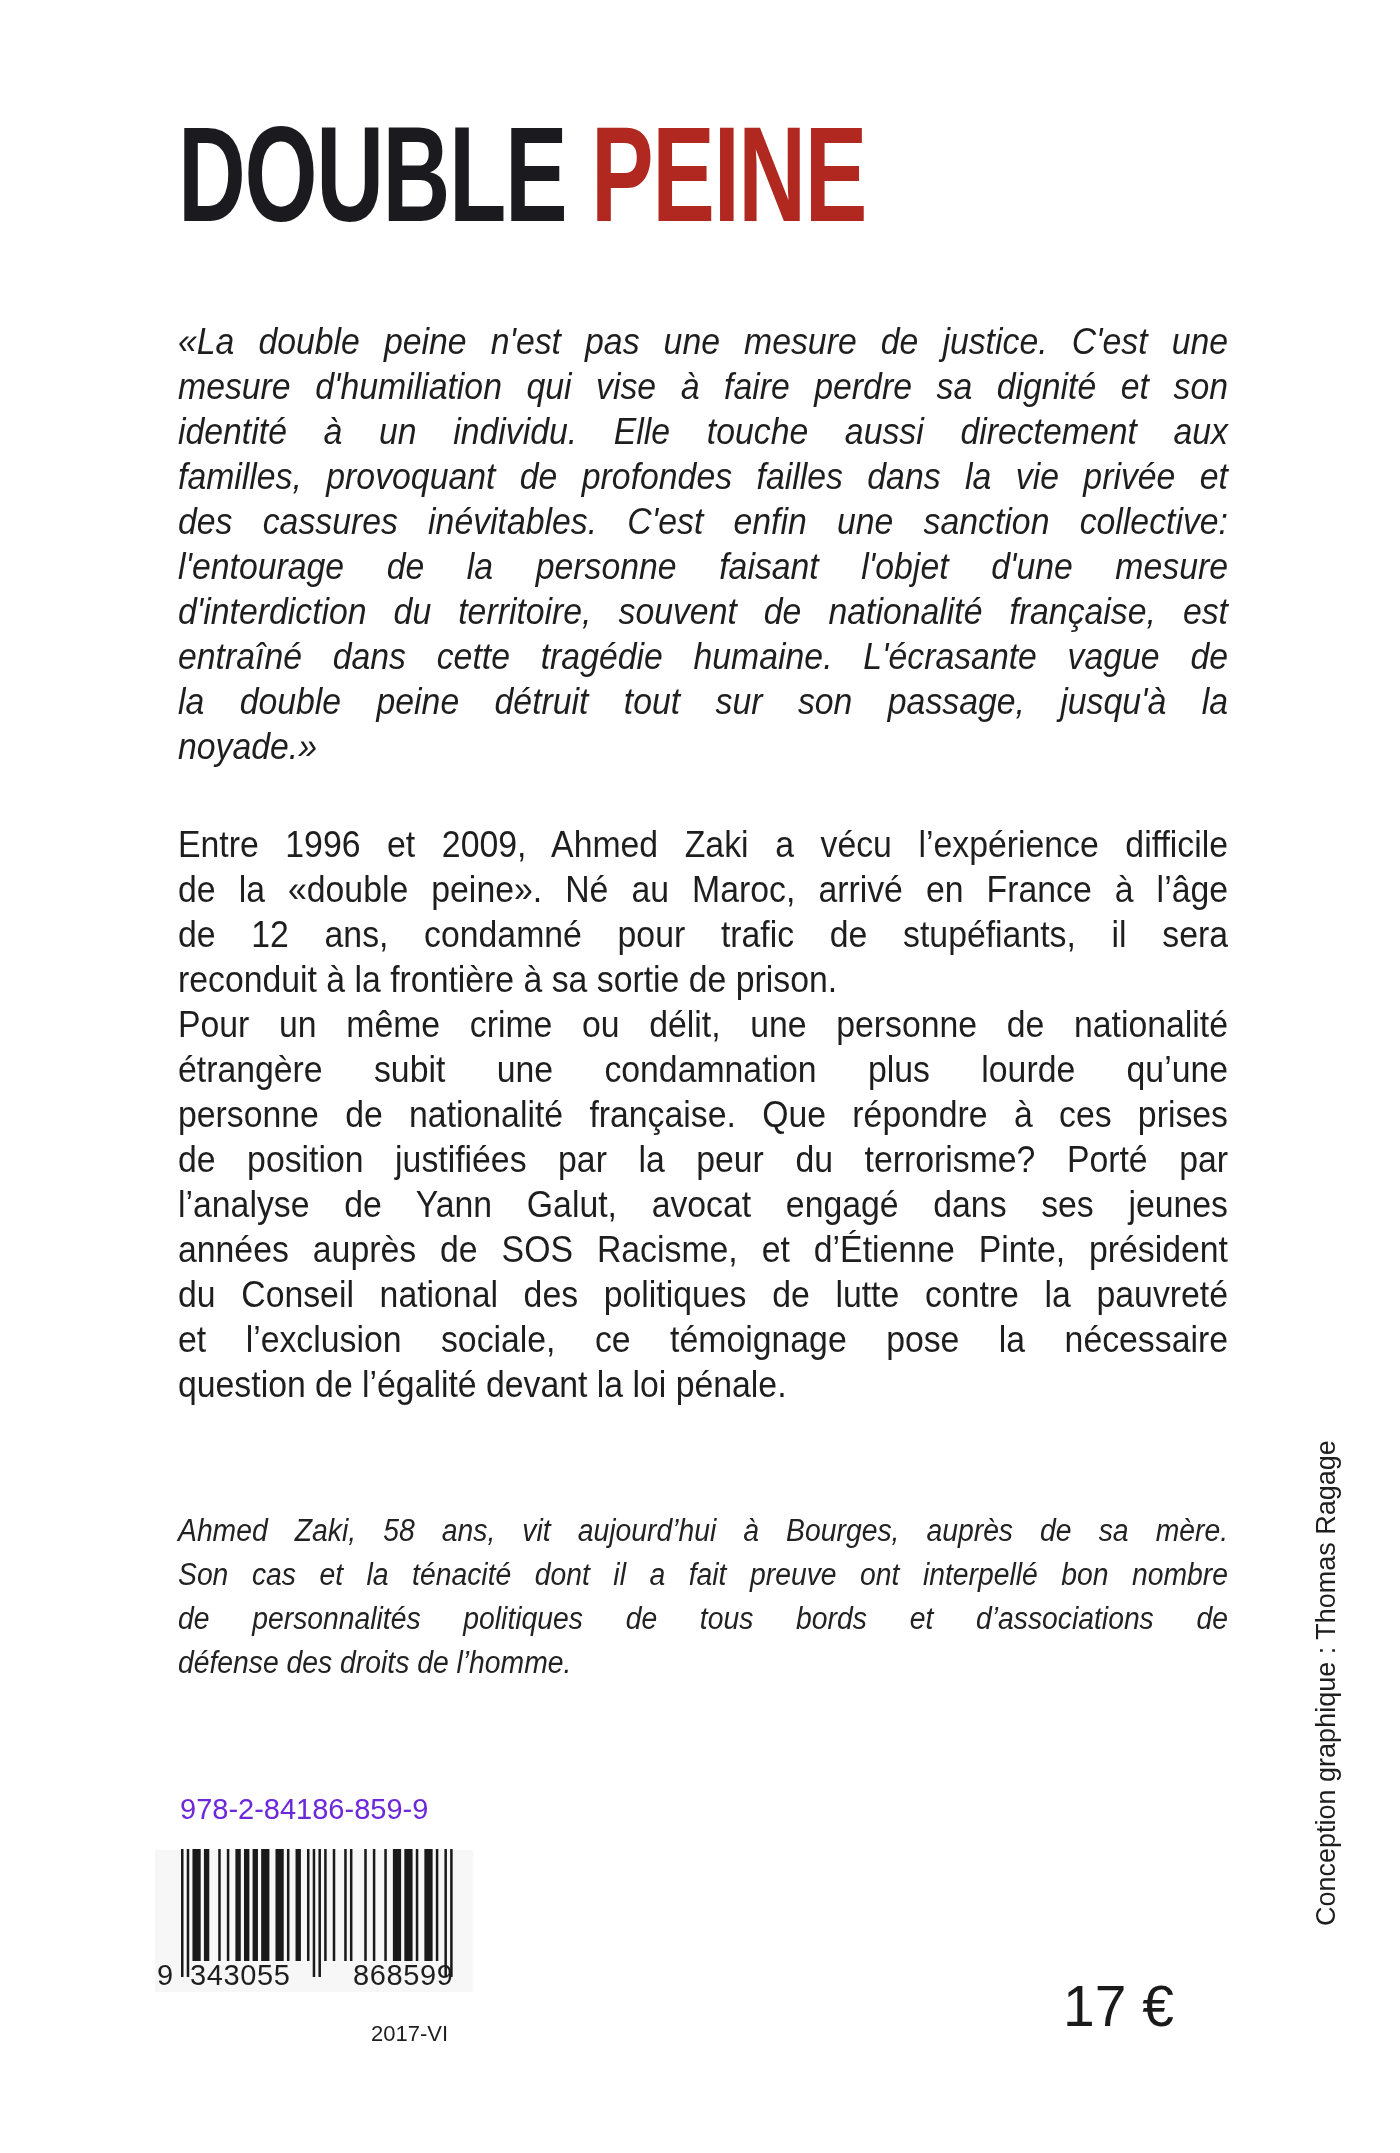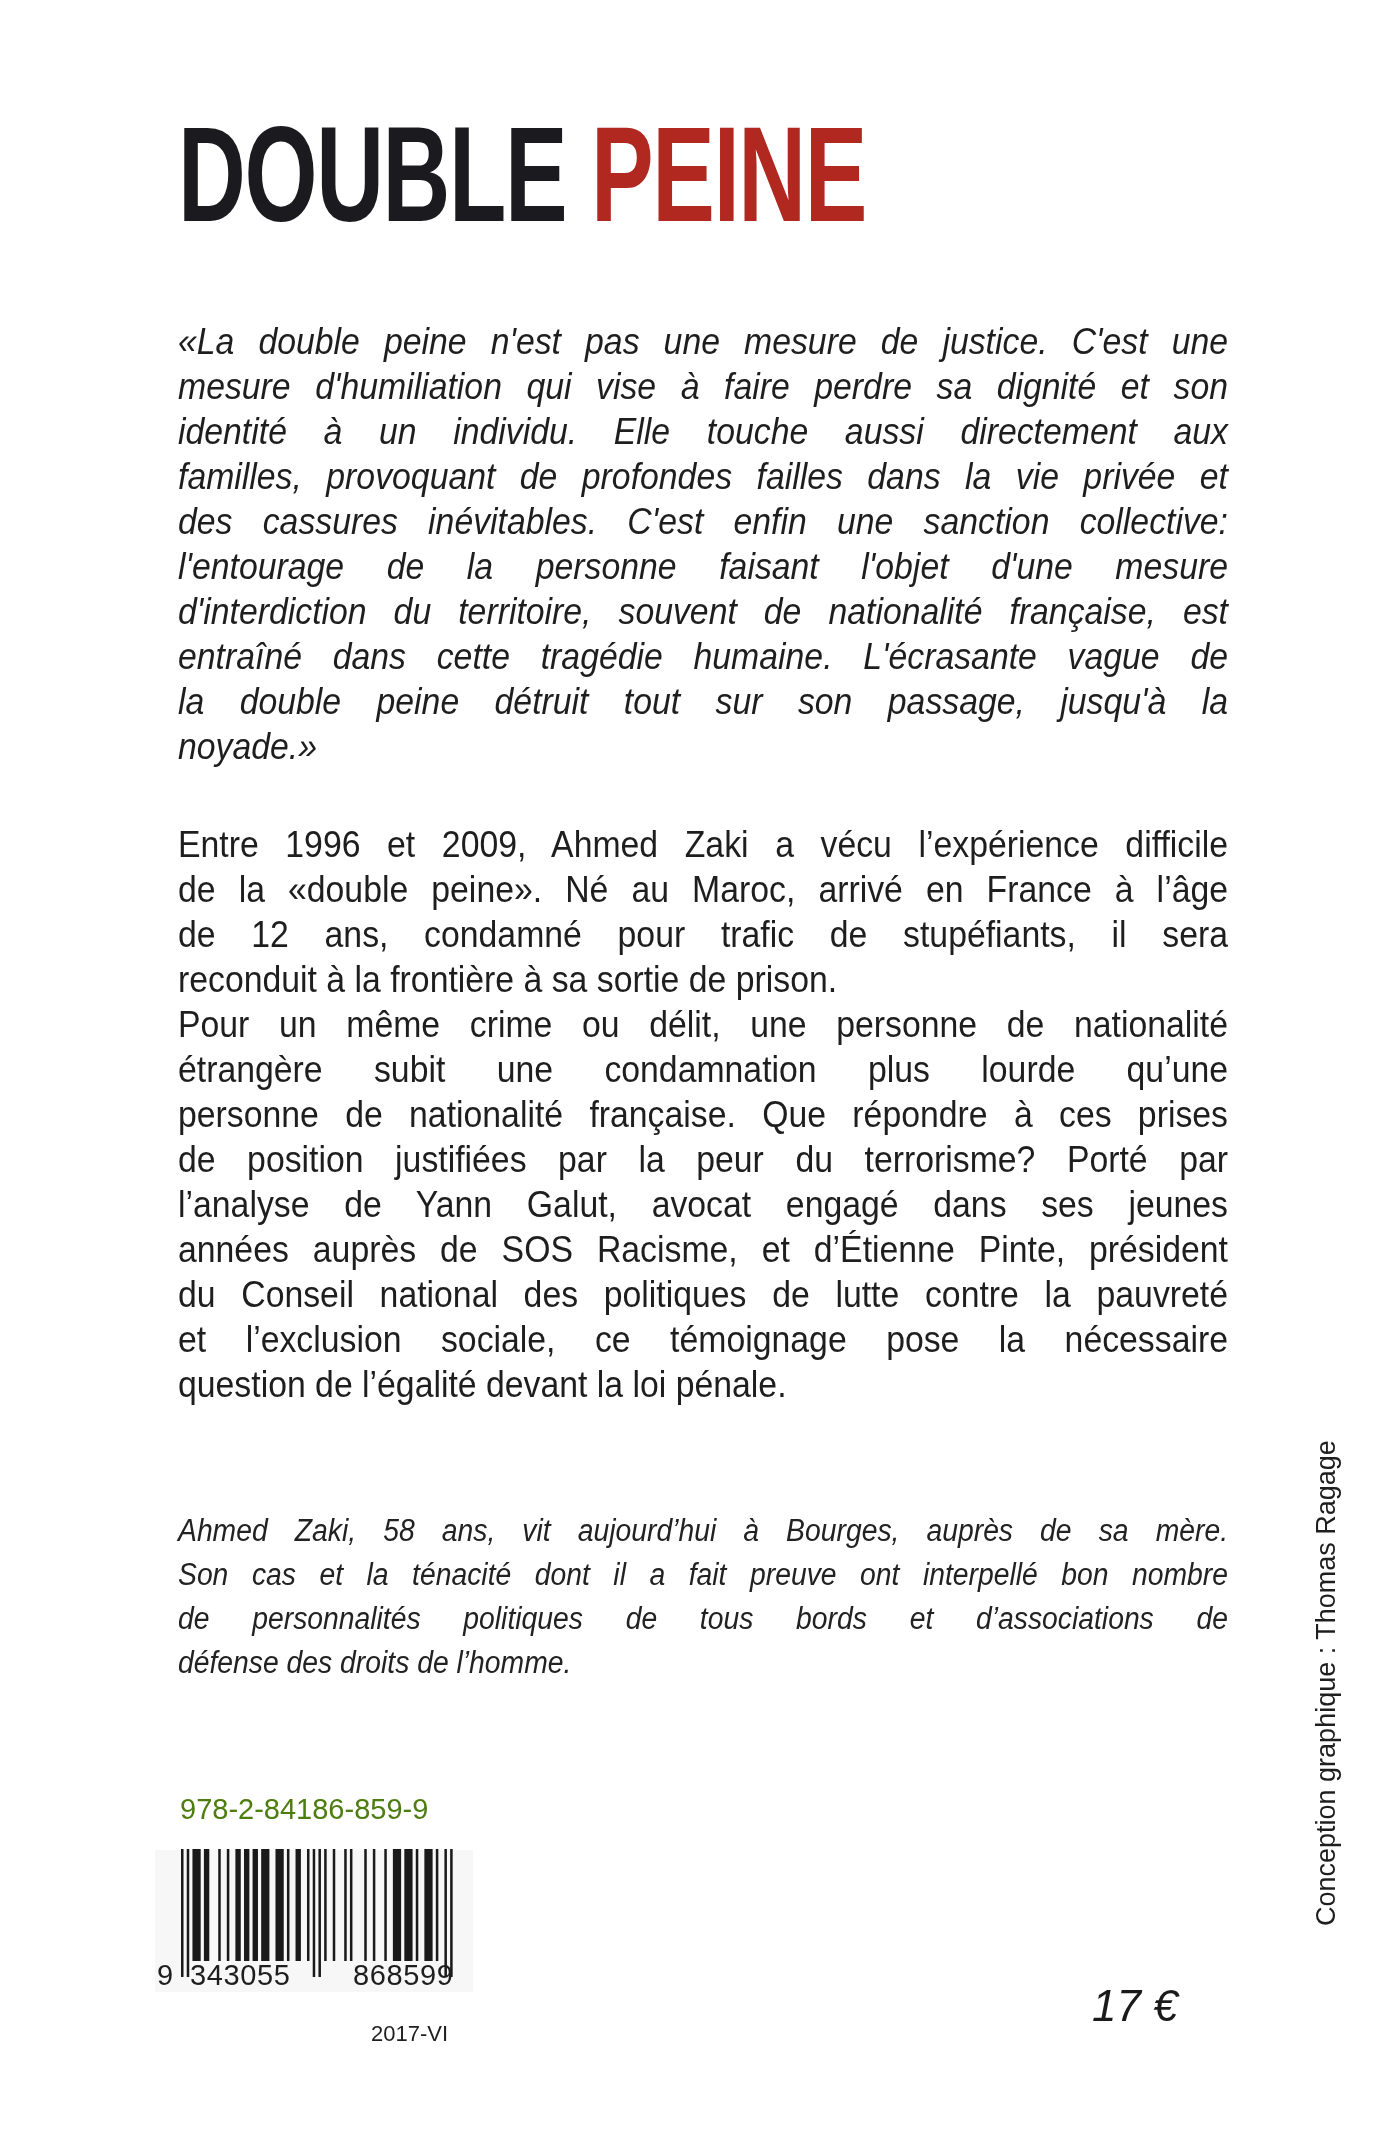--- a/index.html
+++ b/index.html
@@ -15,31 +15,31 @@
   .line { position: absolute; left: 178px; white-space: nowrap; transform-origin: 0 0;
           font-family: "Liberation Sans", sans-serif; color: #1e1e1e; }
   .line.just { text-align: justify; text-align-last: justify; white-space: normal; }
   .line.last { text-align: left; text-align-last: left; }
 
   .quote .line { font-style: italic; font-size: 37px; line-height: 37px; height: 37px; width: 1150px; }
   .body-text .line { font-size: 37px; line-height: 37px; height: 37px; width: 1150px; }
   .bio .line { font-style: italic; font-size: 31px; line-height: 31px; height: 31px; width: 1150px; color: #222222; }
 
   .isbn { position: absolute; left: 180px; top: 1795px; font-family: "Liberation Sans", sans-serif;
-          font-size: 29px; line-height: 29px; color: #4d7c0f; white-space: nowrap; }
+          font-size: 29px; line-height: 29px; color: #6d28d9; white-space: nowrap; }
   .barcode-bg { position: absolute; left: 155px; top: 1850px; width: 318px; height: 142px; background: #f7f7f7; }
   .barcode { position: absolute; left: 181px; top: 1849px; width: 272px; height: 128px; }
   .bc-digit { position: absolute; font-family: "Liberation Sans", sans-serif; font-size: 29px; line-height: 29px; color: #1e1e1e; white-space: nowrap; }
   .bc-first { left: 157px; top: 1961px; }
   .bc-left { left: 190px; top: 1961px; letter-spacing: 0.6px; }
   .bc-right { left: 325px; top: 1961px; letter-spacing: 0.6px; margin-left: 28px; }
   .edition { position: absolute; left: 355px; top: 2020px; font-family: "Liberation Sans", sans-serif;
              font-size: 22px; line-height: 27px; color: #1e1e1e; white-space: nowrap; margin-left: 16px; }
-  .price { position: absolute; left: 1092px; top: 1983px; font-family: "Liberation Sans", sans-serif;
-           font-size: 44px; line-height: 46px; color: #1a1a1a; white-space: nowrap; font-style: italic; }
+  .price { position: absolute; left: 1063px; top: 1983px; font-family: "Liberation Sans", sans-serif;
+           font-size: 57px; line-height: 46px; color: #1a1a1a; white-space: nowrap; }
   .credit { position: absolute; left: 1311px; top: 1926px; font-family: "Liberation Sans", sans-serif;
             font-size: 27px; line-height: 30px; color: #1e1e1e; white-space: nowrap;
             transform: rotate(-90deg); transform-origin: 0 0; }
 </style>
 </head>
 <body>
 
 <div class="page">
 
   <div class="title fit" style="transform: scaleX(0.690763);">

